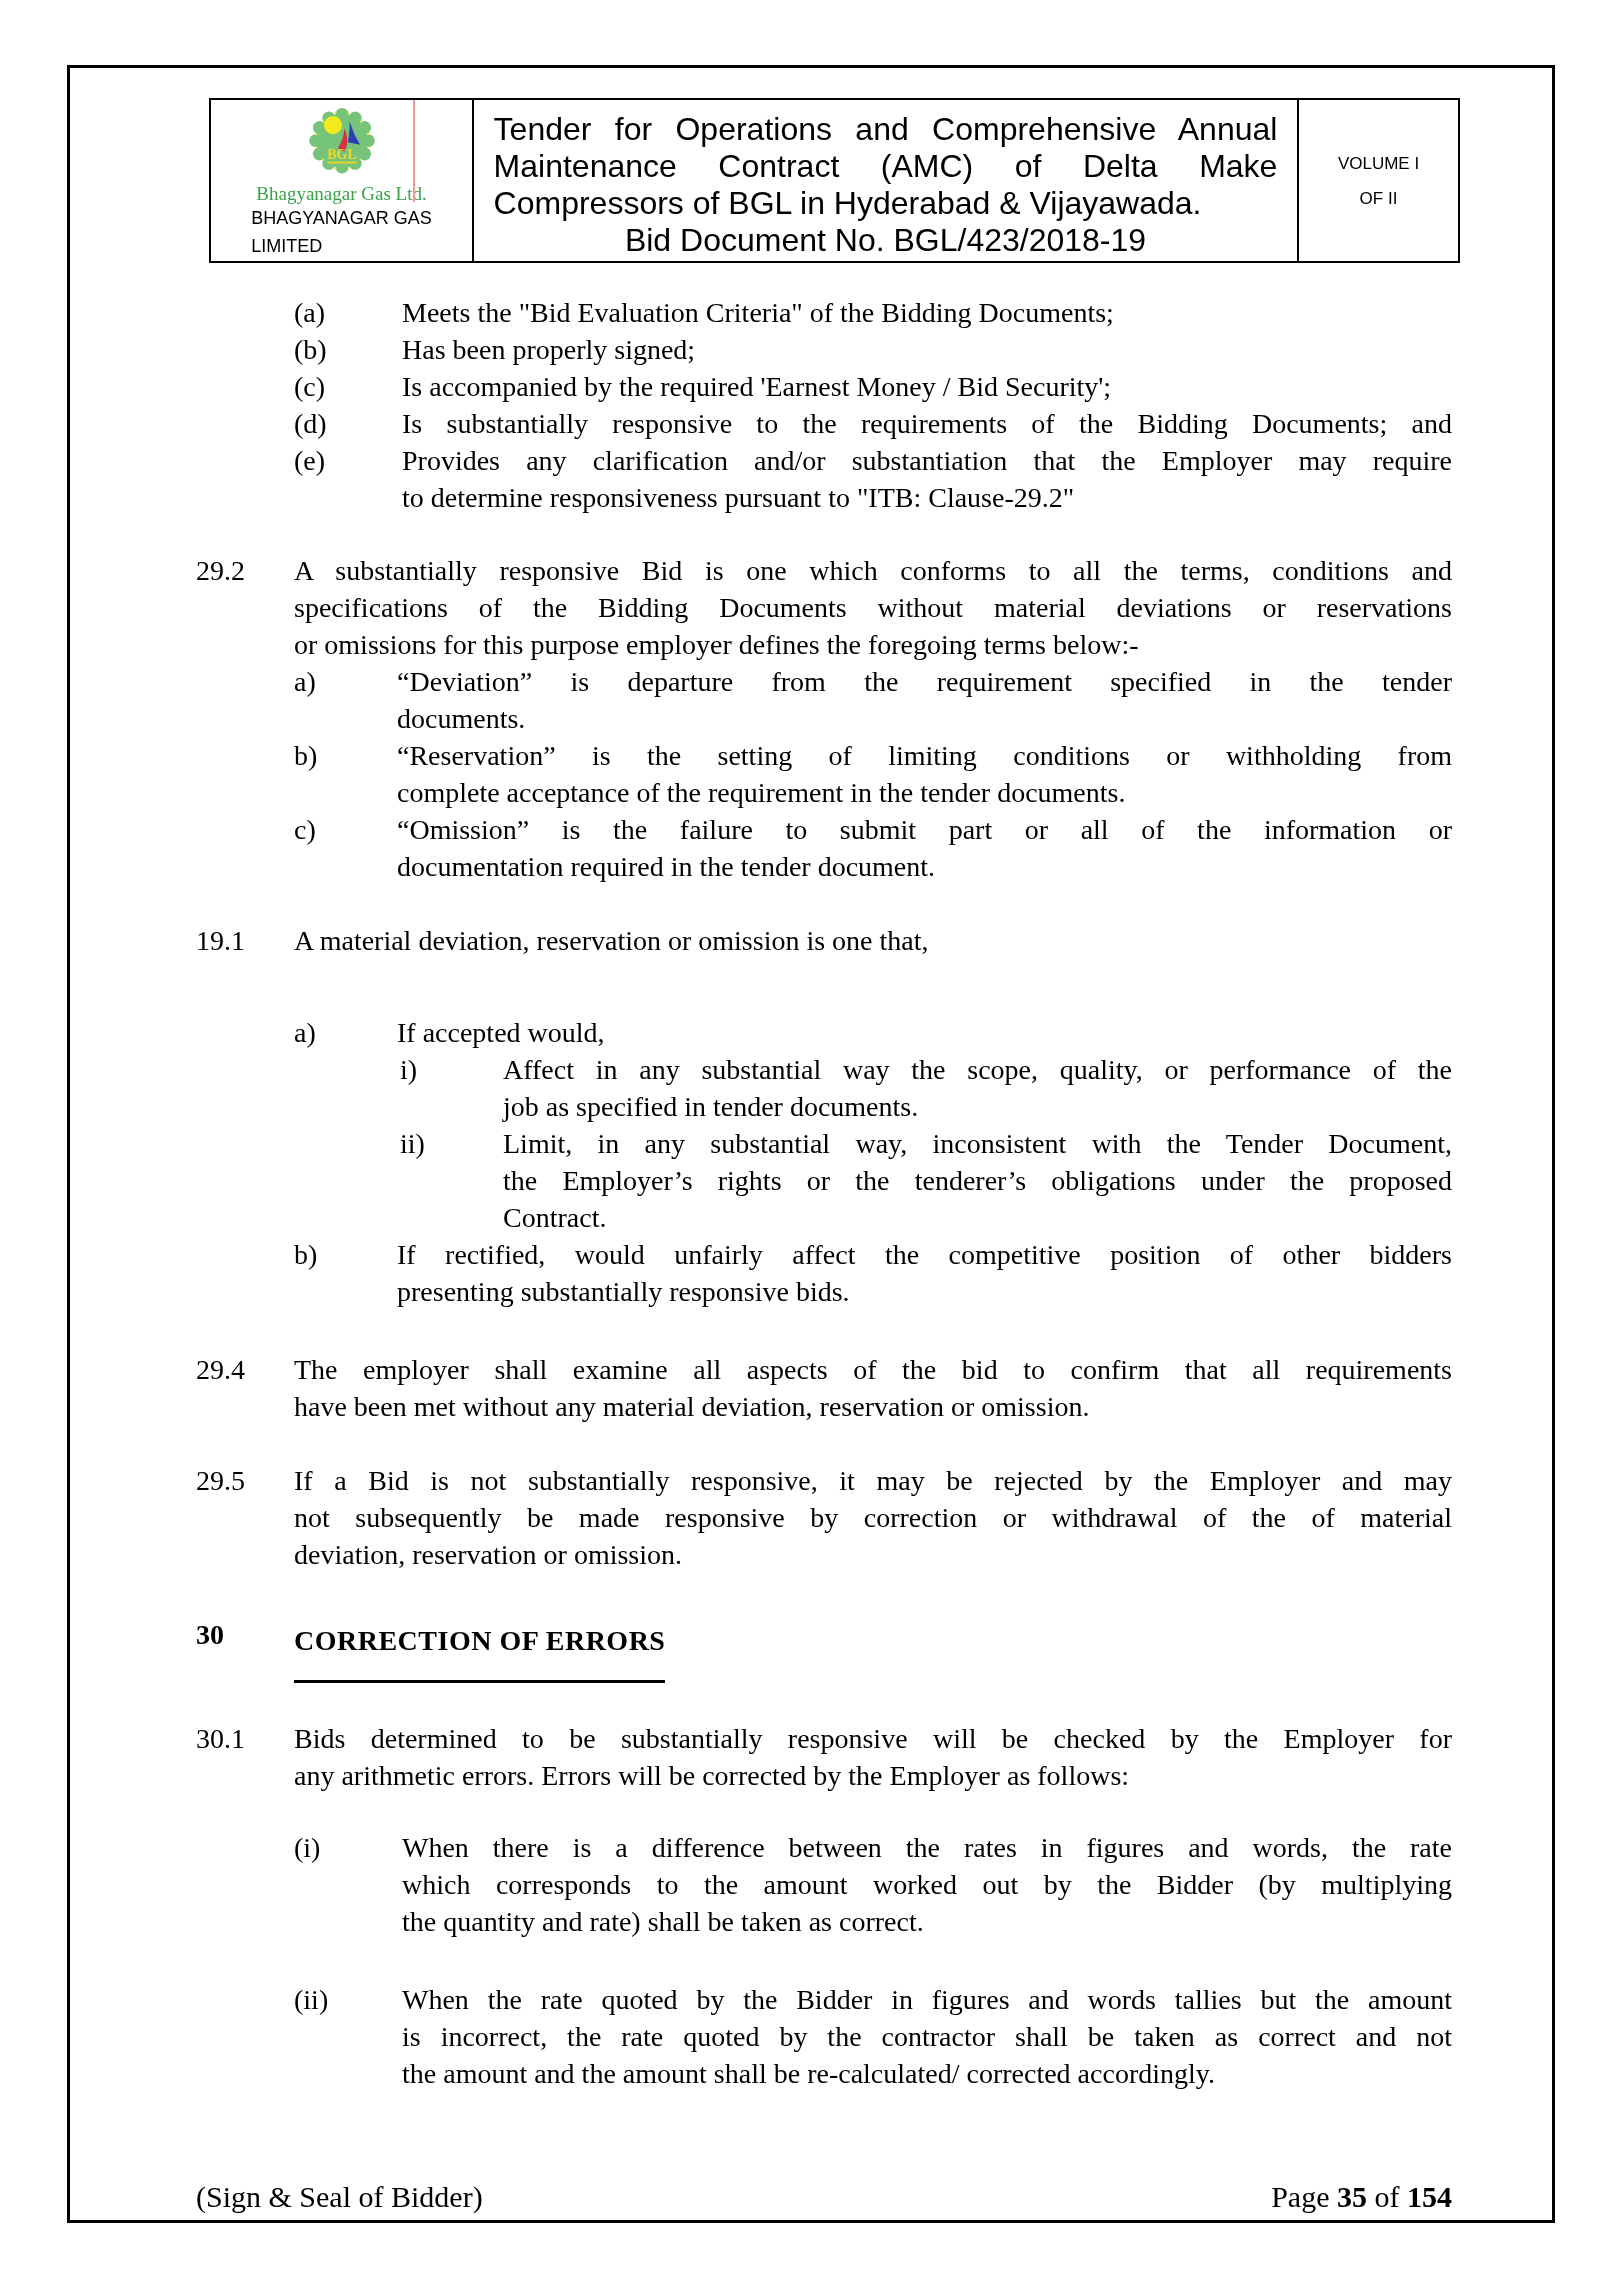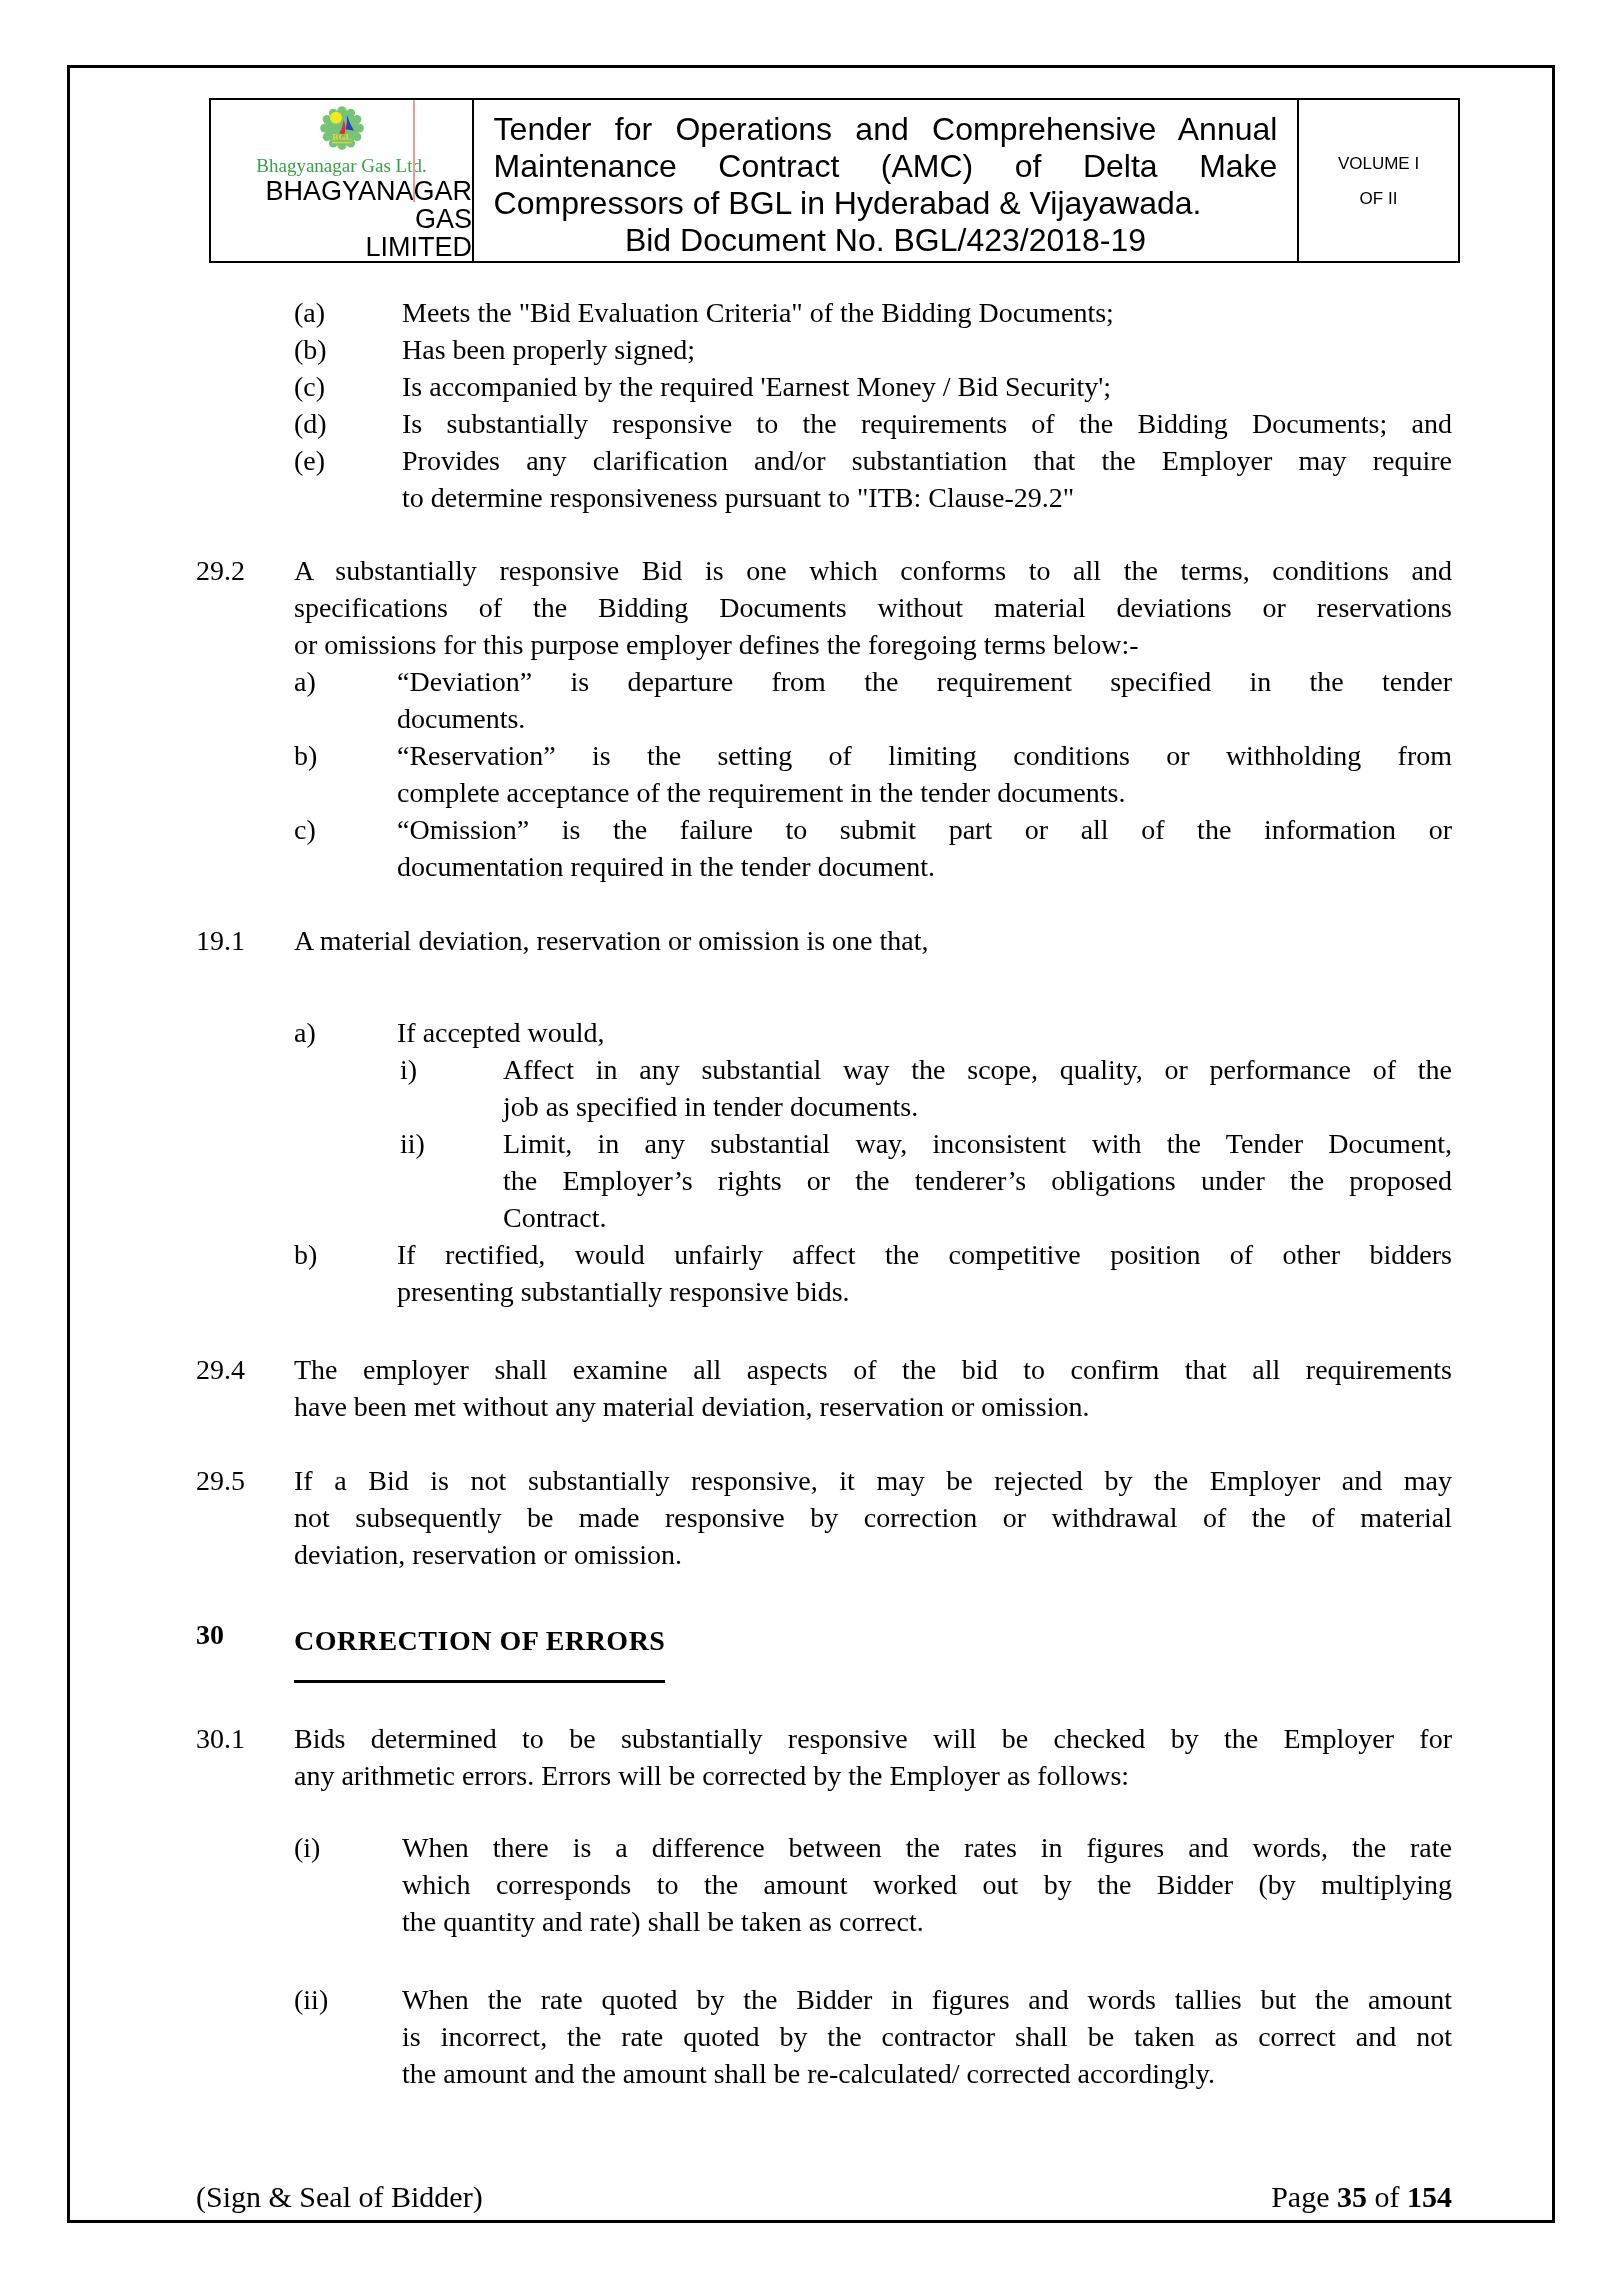--- a/index.html
+++ b/index.html
@@ -17,22 +17,22 @@
     align-items:center;padding-top:2.9px;box-sizing:border-box;}
   .cell-title{width:827px;flex:none;border-left:2px solid #000;border-right:2px solid #000;
     box-sizing:border-box;padding:10.8px 19.6px 0 19.6px;
     font-family:"Liberation Sans", sans-serif;font-size:32px;line-height:37px;}
   .cell-volume{flex:1;display:flex;flex-direction:column;justify-content:center;align-items:center;
     font-family:"Liberation Sans", sans-serif;font-size:17px;line-height:35px;}
   .tl-j{text-align:justify;text-align-last:justify;}
   .tl-l{text-align:left;}
   .tl-c{text-align:center;}
   .logo-caption{font-size:19px;line-height:17.6px;color:#3aa04a;font-family:"Liberation Serif",serif;}
-  .logo-company{font-family:"Liberation Sans", sans-serif;font-size:27px;line-height:28px;
-    text-align:right;margin-top:2px;}
+  .logo-company{font-family:"Liberation Sans", sans-serif;font-size:18px;line-height:28px;
+    text-align:left;margin-top:2px;}
   .red-accent-line{position:absolute;left:202px;top:0;width:2px;height:102px;background:#ef9a9a;}
 
   
   .content{position:absolute;left:196px;top:294px;width:1256px;font-size:28px;line-height:37px;}
   .jl{text-align:justify;text-align-last:justify;}
   .pl{text-align:left;}
   .li{display:flex;padding-left:98px;}
   .lmark{width:108px;flex:none;}
   .ltext{flex:1;min-width:0;}
   .clause{display:flex;}

